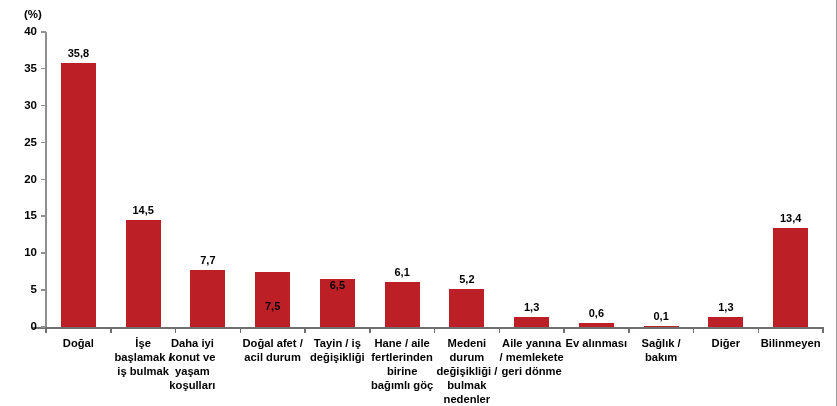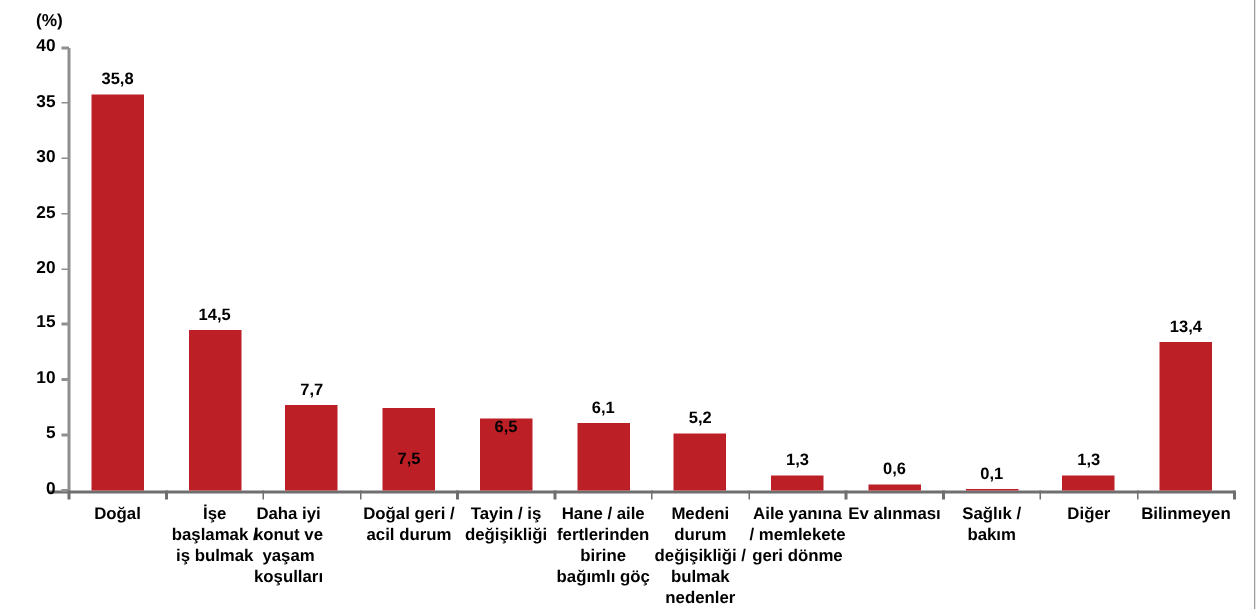--- a/index.html
+++ b/index.html
@@ -212,21 +212,21 @@
       <div class="bar" title="Diğer: 1,3" style="left: 662.375px; width: 35px; height: 9.5875px; background: rgb(188, 31, 37);"></div>
       <div class="bar-value" style="left: 649.875px; width: 60px; top: 269.413px;">1,3</div>
       <div class="bar" title="Bilinmeyen: 13,4" style="left: 727.125px; width: 35px; height: 98.825px; background: rgb(188, 31, 37);"></div>
       <div class="bar-value" style="left: 714.625px; width: 60px; top: 180.175px;">13,4</div>
     </div>
 
   <div id="catlabels">
       <div class="cat-label" style="left: 46px; width: 64.75px;">Doğal</div>
       <div class="cat-label" style="left: 110.75px; width: 64.75px;">İşe başlamak / iş bulmak</div>
       <div class="cat-label" style="left: 160px; width: 64.75px;">Daha iyi konut ve yaşam koşulları</div>
-      <div class="cat-label" style="left: 240.25px; width: 64.75px;">Doğal geri / acil durum</div>
+      <div class="cat-label" style="left: 240.25px; width: 64.75px;">Doğal afet / acil durum</div>
       <div class="cat-label" style="left: 305px; width: 64.75px;">Tayin / iş değişikliği</div>
       <div class="cat-label" style="left: 369.75px; width: 64.75px;">Hane / aile fertlerinden birine bağımlı göç</div>
       <div class="cat-label" style="left: 434.5px; width: 64.75px;">Medeni durum değişikliği / bulmak nedenler</div>
       <div class="cat-label" style="left: 499.25px; width: 64.75px;">Aile yanına / memlekete geri dönme</div>
       <div class="cat-label" style="left: 564px; width: 64.75px;">Ev alınması</div>
       <div class="cat-label" style="left: 628.75px; width: 64.75px;">Sağlık / bakım</div>
       <div class="cat-label" style="left: 693.5px; width: 64.75px;">Diğer</div>
       <div class="cat-label" style="left: 758.25px; width: 64.75px;">Bilinmeyen</div>
     </div>
 

